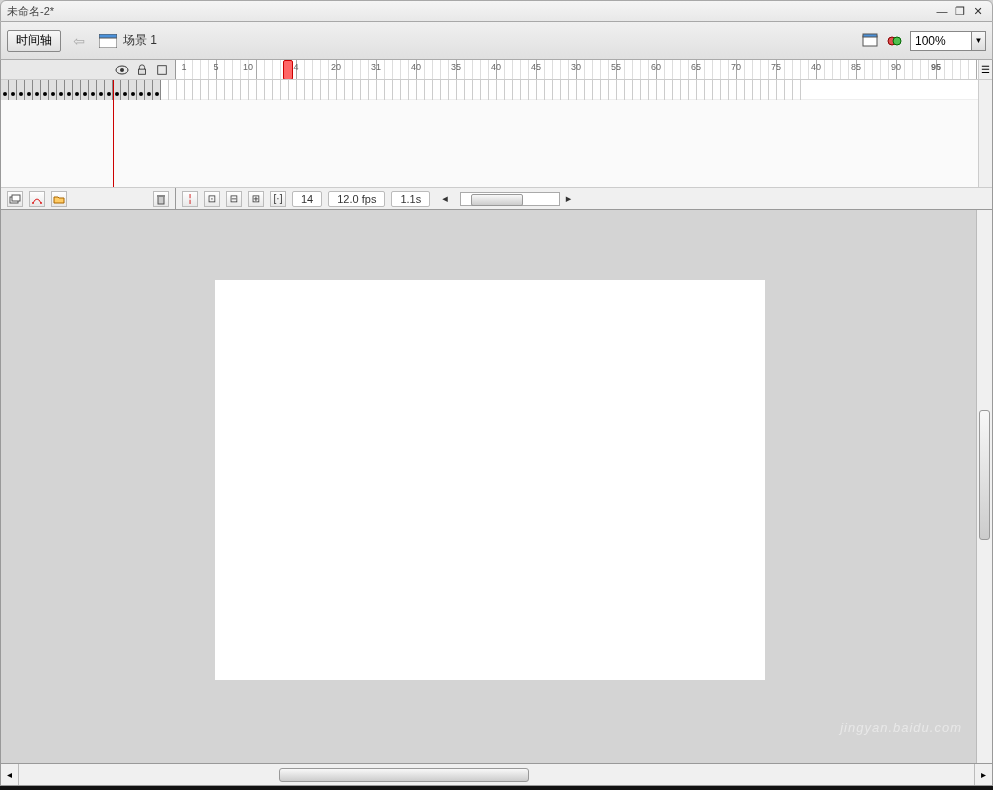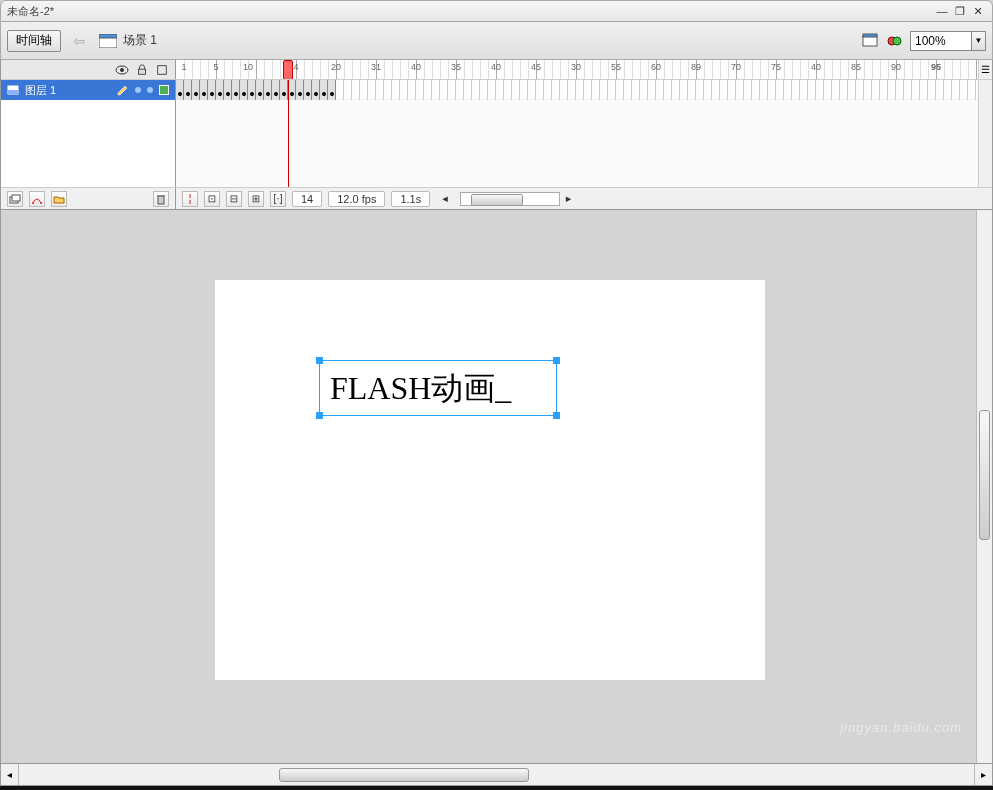--- a/index.html
+++ b/index.html
@@ -243,50 +243,34 @@
           <div class="tick-label" style="left: 120px;">4</div>
           <div class="tick-label" style="left: 160px;">20</div>
           <div class="tick-label" style="left: 200px;">31</div>
           <div class="tick-label" style="left: 240px;">40</div>
           <div class="tick-label" style="left: 280px;">35</div>
           <div class="tick-label" style="left: 320px;">40</div>
           <div class="tick-label" style="left: 360px;">45</div>
           <div class="tick-label" style="left: 400px;">30</div>
           <div class="tick-label" style="left: 440px;">55</div>
           <div class="tick-label" style="left: 480px;">60</div>
-          <div class="tick-label" style="left: 520px;">89</div>
+          <div class="tick-label" style="left: 520px;">65</div>
           <div class="tick-label" style="left: 560px;">70</div>
           <div class="tick-label" style="left: 600px;">75</div>
           <div class="tick-label" style="left: 640px;">40</div>
           <div class="tick-label" style="left: 680px;">85</div>
           <div class="tick-label" style="left: 720px;">90</div>
           <div class="tick-label" style="left: 760px; font-weight: bold;">95</div>
         </div>
       <div class="playhead" id="playhead" style="left: 112px;"></div>
     </div>
     <div class="tl-right-gutter" style="display:flex;align-items:center;justify-content:center;font-size:10px">☰</div>
   </div>
 
   <div class="tl-body">
-    <div class="tl-layers">
-      <div class="layer-row">
-        <svg class="micon" viewBox="0 0 12 12">
-            <rect x="1" y="2" width="10" height="8" fill="#fff" stroke="#fff"></rect>
-            <rect x="1" y="6" width="10" height="4" fill="#88b0ff"></rect>
-          </svg>
-        <span>图层 1</span>
-        <div class="spacer2"></div>
-        <svg class="micon" viewBox="0 0 12 12">
-            <path d="M1 11 L3 11 L10 4 L8 2 L1 9 Z" fill="#ffd060" stroke="#fff" stroke-width="0.5"></path>
-          </svg>
-        <div class="layer-dot"></div>
-        <div class="layer-dot"></div>
-        <div class="layer-box"></div>
-      </div>
-    </div>
     <div class="tl-frames">
       <div class="frames-row" id="frames-row">
           <div class="kf" style="left: 0px;"></div>
           <div class="kf" style="left: 8px;"></div>
           <div class="kf" style="left: 16px;"></div>
           <div class="kf" style="left: 24px;"></div>
           <div class="kf" style="left: 32px;"></div>
           <div class="kf" style="left: 40px;"></div>
           <div class="kf" style="left: 48px;"></div>
           <div class="kf" style="left: 56px;"></div>
@@ -429,27 +413,20 @@
       <span class="status-box">1.1s</span>
       <span style="margin-left:6px">◂</span>
       <div class="hscroll-mini"></div>
       <span>▸</span>
     </div>
   </div>
 </div>
 
 <div class="stage-area">
   <div class="stage-canvas"></div>
-  <div class="text-selection">
-    <div class="sel-handle tl"></div>
-    <div class="sel-handle tr"></div>
-    <div class="sel-handle bl"></div>
-    <div class="sel-handle br"></div>
-    <div class="stage-text">FLASH动画_</div>
-  </div>
   <div class="vscroll-stage">
     <div class="thumb"></div>
   </div>
   <div class="watermark">jingyan.baidu.com</div>
 </div>
 
 <div class="bottom-scroll">
   <div class="sb-btn">◂</div>
   <div class="sb-track">
     <div class="sb-thumb"></div>

